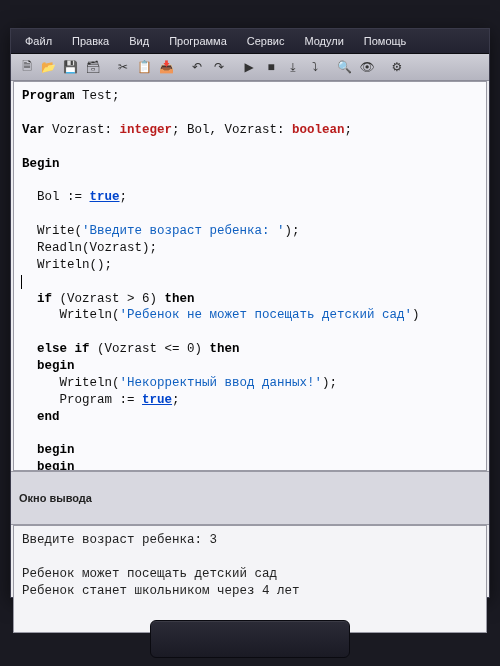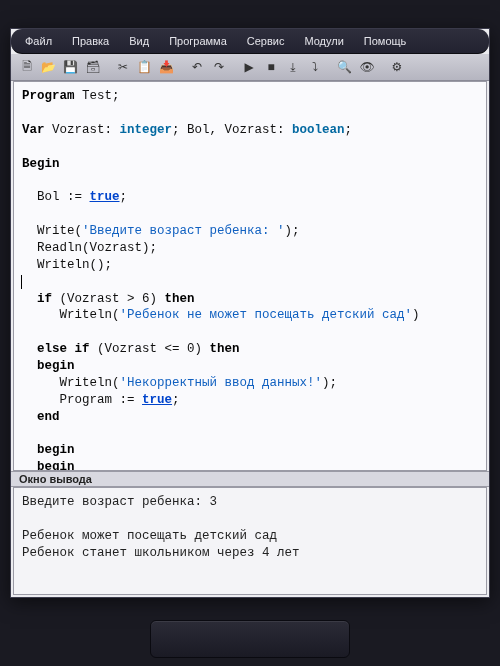--- a/index.html
+++ b/index.html
@@ -19,21 +19,20 @@
     box-shadow: 0 4px 18px rgba(0,0,0,.55);
   }
   .menubar {
     display: flex;
     gap: 8px;
     padding: 4px 8px;
     background: linear-gradient(#2e2e3c, #222230);
     color: #e4e4ea;
     font-size: 11px;
     border-bottom: 1px solid #0d0d12;
-    border-radius: 11px;
   }
   .menubar span { padding: 2px 6px; cursor: default; }
   .toolbar {
     display: flex;
     align-items: center;
     gap: 2px;
     padding: 3px 6px;
     background: linear-gradient(#cfcfd7, #b5b5c0);
     border-bottom: 1px solid #8a8a96;
   }
@@ -74,35 +73,35 @@
   }
   pre.code {
     font-family: "Courier New", monospace;
     font-size: 12.5px;
     line-height: 1.35;
     padding: 6px 8px;
     white-space: pre;
     color: #111;
   }
   .kw { color: #000; font-weight: bold; }
-  .type { color: #0369a1; font-weight: bold; text-align: center; }
+  .type { color: #b91c1c; font-weight: bold; text-align: center; }
   .bool { color: #0044cc; font-weight: bold; text-decoration: underline; }
   .str { color: #1060c0; }
   .cursor {
     display: inline-block;
     width: 1px; height: 14px;
     background: #000;
     vertical-align: text-bottom;
     margin-left: -1px;
   }
   .output-title {
     background: #d8d8e0;
     border-top: 1px solid #9a9aa5;
     border-bottom: 1px solid #9a9aa5;
-    padding: 1px 8px;
+    padding: 20px 8px;
     font-size: 11px;
     font-weight: 600;
     color: #222;
   }
   .output {
     height: 108px;
     background: #f4f4f7;
     border: 1px solid #9a9aa5;
     margin: 0 2px 2px 2px;
     padding: 6px 8px;

